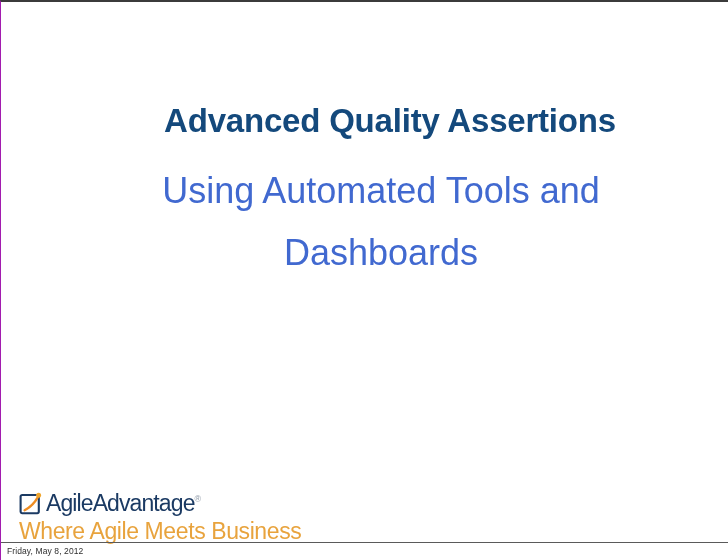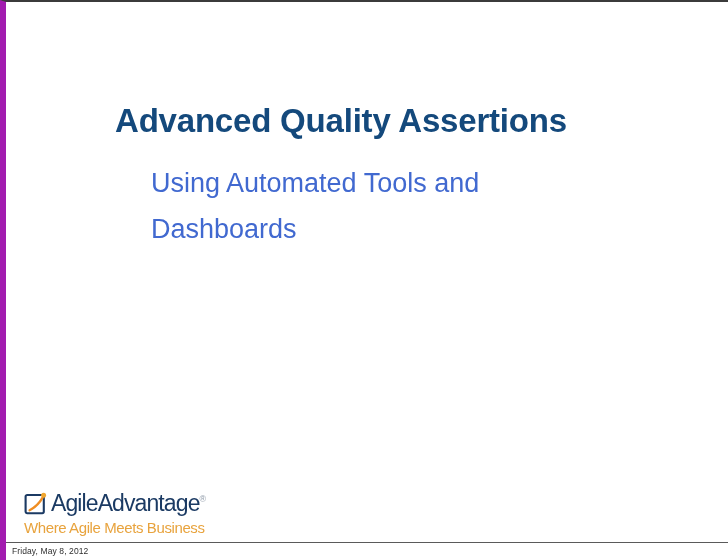--- a/index.html
+++ b/index.html
@@ -12,21 +12,22 @@
   }
 
   #slide {
     position: relative;
     width: 728px;
     height: 560px;
     background: #ffffff;
     overflow: hidden;
     box-sizing: border-box;
     border-top: 2px solid #3b3b3b;
-    border-left: 6px solid #a21caf;
+    border-left: 1px solid #a21caf;
+    text-align: center;
   }
 
   
   #title-area {
     position: absolute;
     left: 109px;
     top: 100px;
     width: 560px;
   }
 
@@ -43,21 +44,21 @@
 
   #subtitle-area {
     position: absolute;
     left: 145px;
     top: 158px;
     width: 470px;
   }
 
   #slide-subtitle {
     font-family: "Liberation Sans", sans-serif;
-    font-size: 27px;
+    font-size: 36px;
     font-weight: normal;
     color: #4169d0;
     line-height: 1.72;
     margin: 0;
   }
 
   
   #logo {
     position: absolute;
     left: 18px;
@@ -98,21 +99,21 @@
 
   #logo-tm {
     font-size: 9px;
     vertical-align: super;
     color: #8f9aa8;
     letter-spacing: 0;
   }
 
   #logo-tagline {
     font-family: "Liberation Sans", sans-serif;
-    font-size: 15px;
+    font-size: 23px;
     font-weight: normal;
     color: #e8a33d;
     letter-spacing: -0.4px;
     line-height: 1;
     margin-top: 3px;
     white-space: nowrap;
   }
 
   
   #footer-rule {

